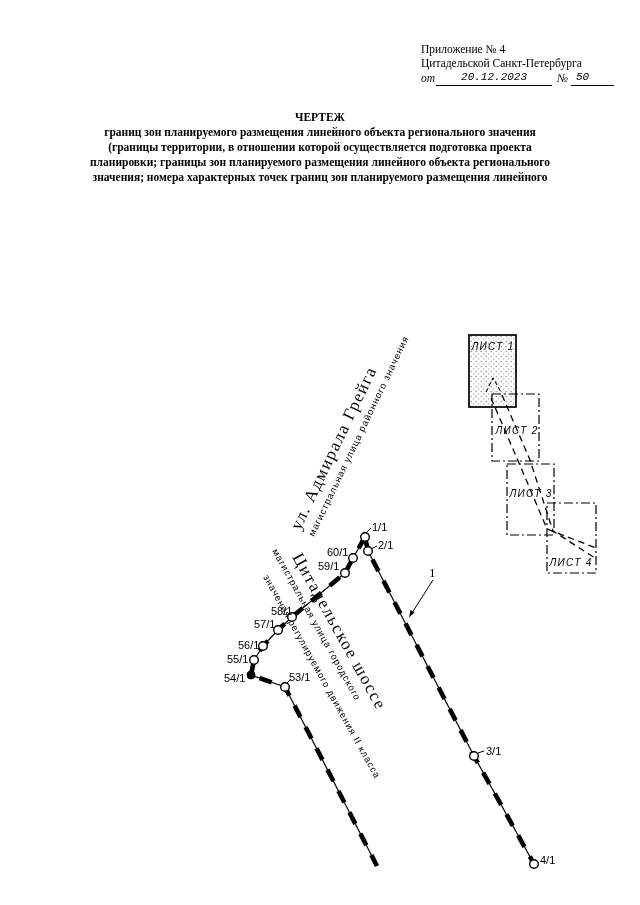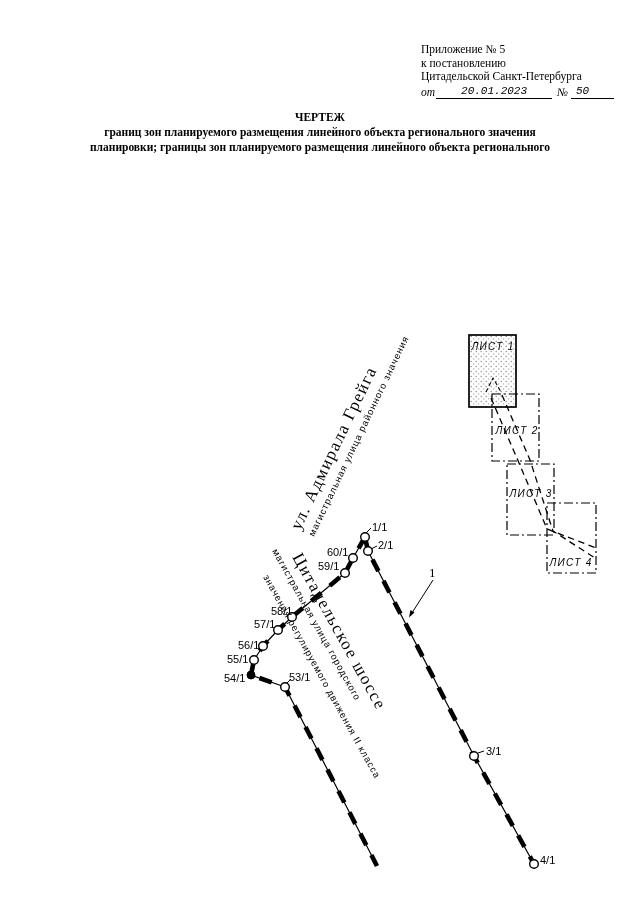--- a/index.html
+++ b/index.html
@@ -38,35 +38,36 @@
   .pt-label{font:11px "Liberation Sans",sans-serif;fill:#000;}
   .sheet-label{font:italic 10px "Liberation Sans",sans-serif;letter-spacing:1.3px;fill:#000;text-anchor:middle;}
   .road-big{font:17px "Liberation Serif",serif;letter-spacing:1.5px;fill:#000;}
   .road-sub{font:9.5px "Liberation Sans",sans-serif;letter-spacing:0.9px;fill:#000;}
   .zone-num{font:13px "Liberation Serif",serif;fill:#000;}
 </style>
 </head>
 <body>
 
 <div class="header-note">
-  <div>Приложение № 5</div>
-  <div>к постановлению</div>
+  <div>Приложение № 4</div>
   <div>Цитадельской Санкт-Петербурга</div>
   <div class="fill-line">
     <span class="fill-prefix">от</span>
-    <span class="fill-value date-fill">20.01.2023</span>
+    <span class="fill-value date-fill">20.12.2023</span>
     <span class="fill-prefix nsign">№</span>
     <span class="fill-value num-fill">50</span>
   </div>
 </div>
 
 <div class="title-block">
   <div class="title-line">ЧЕРТЕЖ</div>
   <div class="title-line">границ зон планируемого размещения линейного объекта регионального значения</div>
+  <div class="title-line">(границы территории, в отношении которой осуществляется подготовка проекта</div>
   <div class="title-line">планировки; границы зон планируемого размещения линейного объекта регионального</div>
+  <div class="title-line">значения; номера характерных точек границ зон планируемого размещения линейного</div>
 </div>
 
 <svg width="640" height="905" viewBox="0 0 640 905">
   <defs>
     <pattern id="stip" patternUnits="userSpaceOnUse" width="5" height="5">
       <rect width="5" height="5" fill="#ffffff"></rect>
       <circle cx="1.2" cy="1.5" r="0.7" fill="#888888"></circle>
       <circle cx="3.7" cy="3.9" r="0.6" fill="#9a9a9a"></circle>
     </pattern>
   </defs>

